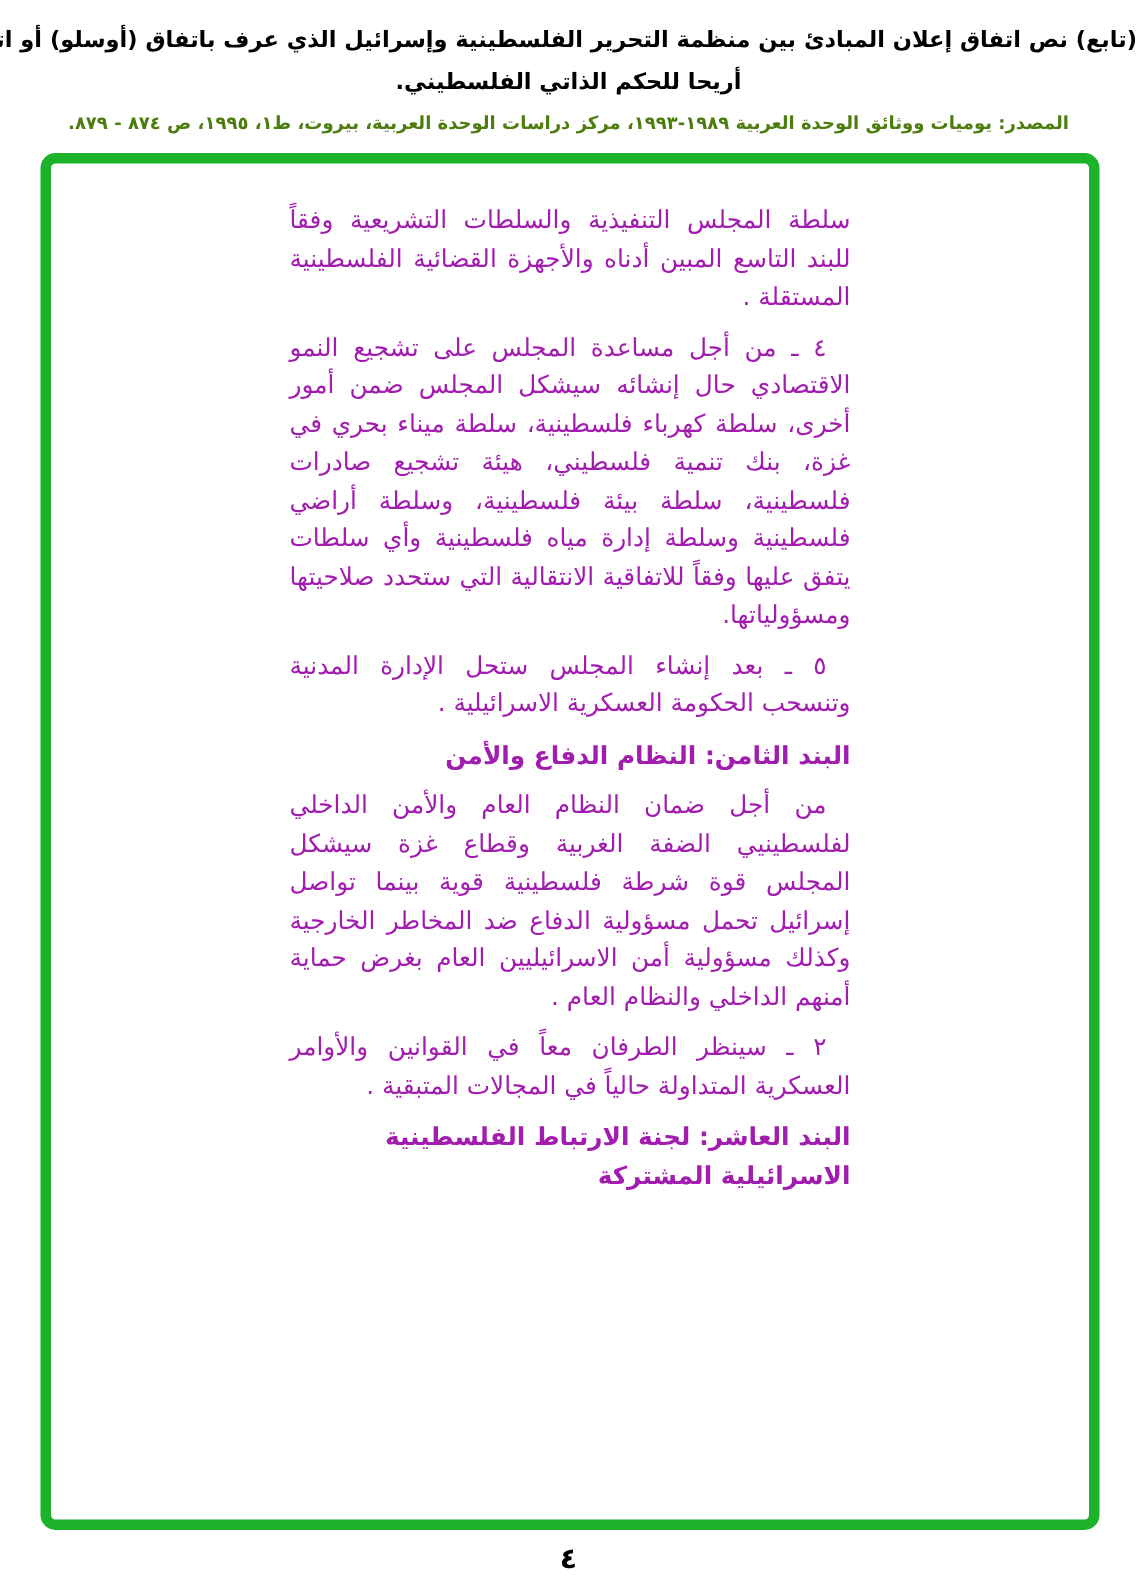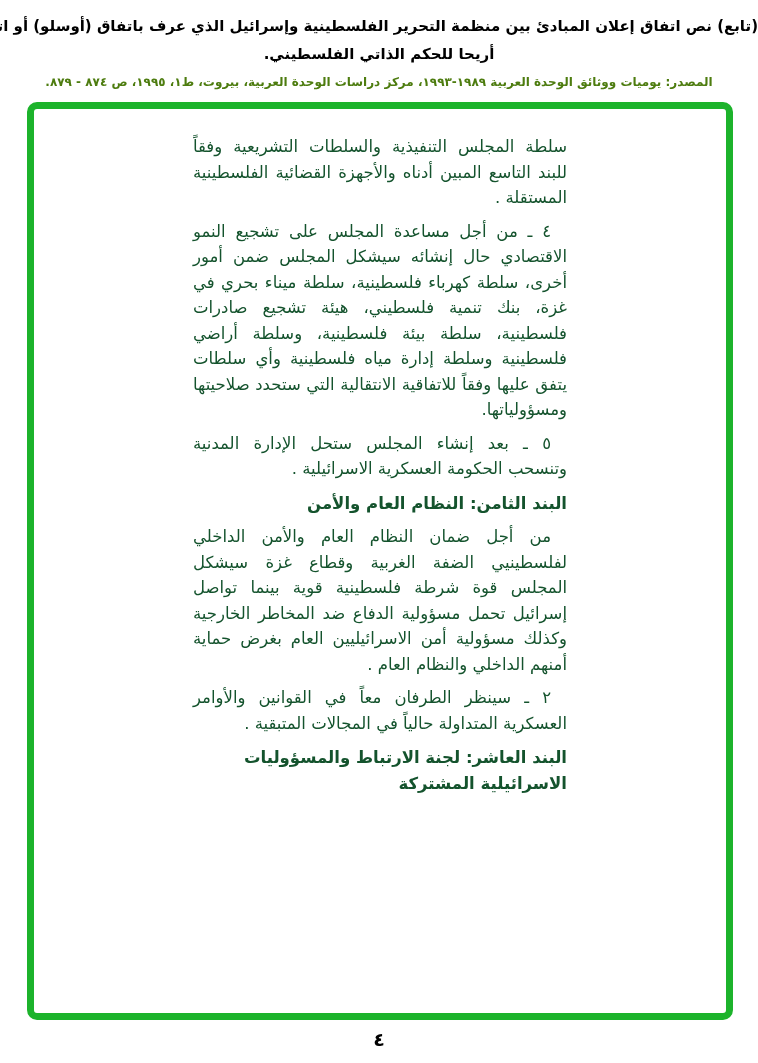--- a/index.html
+++ b/index.html
@@ -51,21 +51,21 @@
   }
 
   
   .doc-column {
     width: 374px;
     margin: 25px auto 0 auto;
     direction: rtl;
     text-align: justify;
     font-size: 16.5px;
     line-height: 25.5px;
-    color: #14532d;
+    color: #a21caf;
   }
   .doc-column p {
     margin: 0 0 8px 0;
   }
   .doc-column p.indent {
     text-indent: 16px; 
   }
   .doc-column h3 {
     font-size: 16.5px;
     font-weight: bold;
@@ -99,28 +99,28 @@
   <div class="content-box">
     <article class="doc-column">
 
       <p>سلطة المجلس التنفيذية والسلطات التشريعية وفقاً للبند التاسع المبين أدناه والأجهزة القضائية الفلسطينية المستقلة .</p>
 
 
       <p class="indent">٤ ـ من أجل مساعدة المجلس على تشجيع النمو الاقتصادي حال إنشائه سيشكل المجلس ضمن أمور أخرى، سلطة كهرباء فلسطينية، سلطة ميناء بحري في غزة، بنك تنمية فلسطيني، هيئة تشجيع صادرات فلسطينية، سلطة بيئة فلسطينية، وسلطة أراضي فلسطينية وسلطة إدارة مياه فلسطينية وأي سلطات يتفق عليها وفقاً للاتفاقية الانتقالية التي ستحدد صلاحيتها ومسؤولياتها.</p>
 
       <p class="indent">٥ ـ بعد إنشاء المجلس ستحل الإدارة المدنية وتنسحب الحكومة العسكرية الاسرائيلية .</p>
 
-      <h3>البند الثامن:  النظام العام والأمن</h3>
+      <h3>البند الثامن:  النظام الدفاع والأمن</h3>
 
       <p class="indent">من أجل ضمان النظام العام والأمن الداخلي لفلسطينيي الضفة الغربية وقطاع غزة سيشكل المجلس قوة شرطة فلسطينية قوية بينما تواصل إسرائيل تحمل مسؤولية الدفاع ضد المخاطر الخارجية وكذلك مسؤولية أمن الاسرائيليين العام بغرض حماية أمنهم الداخلي والنظام العام .</p>
 
 
 
       <p class="indent">٢ ـ سينظر الطرفان معاً في القوانين والأوامر العسكرية المتداولة حالياً في المجالات المتبقية .</p>
 
-      <h3>البند العاشر:  لجنة الارتباط والمسؤوليات الاسرائيلية المشتركة</h3>
+      <h3>البند العاشر:  لجنة الارتباط الفلسطينية الاسرائيلية المشتركة</h3>
 
     </article>
   </div>
 
   <div class="page-number">٤</div>
 
 </div>
 
 </body></html>

